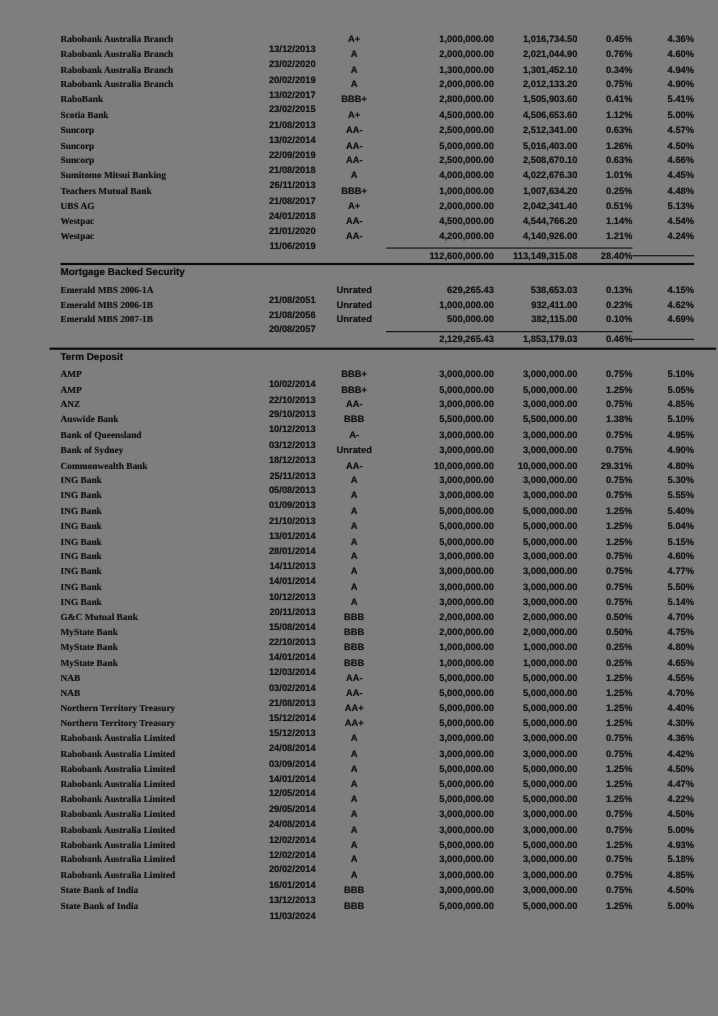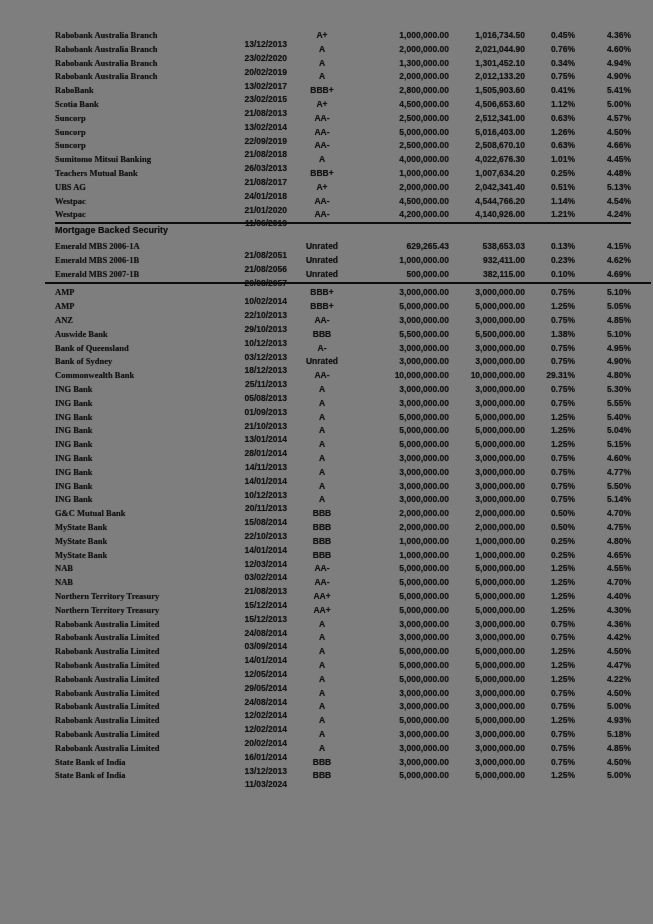--- a/index.html
+++ b/index.html
@@ -126,21 +126,21 @@
         <div class="cell c-name">Suncorp</div>
         <div class="cell c-date">21/08/2018</div>
         <div class="cell c-rating">AA-</div>
         <div class="cell c-face">2,500,000.00</div>
         <div class="cell c-market">2,508,670.10</div>
         <div class="cell c-weight">0.63%</div>
         <div class="cell c-yield">4.66%</div>
       </div>
       <div class="row">
         <div class="cell c-name">Sumitomo Mitsui Banking</div>
-        <div class="cell c-date">26/03/2013</div>
+        <div class="cell c-date">26/11/2013</div>
         <div class="cell c-rating">A</div>
         <div class="cell c-face">4,000,000.00</div>
         <div class="cell c-market">4,022,676.30</div>
         <div class="cell c-weight">1.01%</div>
         <div class="cell c-yield">4.45%</div>
       </div>
       <div class="row">
         <div class="cell c-name">Teachers Mutual Bank</div>
         <div class="cell c-date">21/08/2017</div>
         <div class="cell c-rating">BBB+</div>
@@ -169,20 +169,29 @@
       </div>
       <div class="row">
         <div class="cell c-name">Westpac</div>
         <div class="cell c-date">11/06/2019</div>
         <div class="cell c-rating">AA-</div>
         <div class="cell c-face">4,200,000.00</div>
         <div class="cell c-market">4,140,926.00</div>
         <div class="cell c-weight">1.21%</div>
         <div class="cell c-yield">4.24%</div>
       </div>
+      <div class="row total-row">
+        <div class="cell c-name no-rule"></div>
+        <div class="cell c-date no-rule"></div>
+        <div class="cell c-rating no-rule"></div>
+        <div class="cell c-face">112,600,000.00</div>
+        <div class="cell c-market">113,149,315.08</div>
+        <div class="cell c-weight">28.40%</div>
+        <div class="cell c-yield"></div>
+      </div>
       <div class="rule-full"></div>
     </div>
     <div class="section sec-gap-b">
       <div class="sec-title">Mortgage Backed Security</div>
       <div class="row">
         <div class="cell c-name">Emerald MBS 2006-1A</div>
         <div class="cell c-date">21/08/2051</div>
         <div class="cell c-rating">Unrated</div>
         <div class="cell c-face">629,265.43</div>
         <div class="cell c-market">538,653.03</div>
@@ -200,23 +209,33 @@
       </div>
       <div class="row">
         <div class="cell c-name">Emerald MBS 2007-1B</div>
         <div class="cell c-date">20/08/2057</div>
         <div class="cell c-rating">Unrated</div>
         <div class="cell c-face">500,000.00</div>
         <div class="cell c-market">382,115.00</div>
         <div class="cell c-weight">0.10%</div>
         <div class="cell c-yield">4.69%</div>
       </div>
+      <div class="row total-row">
+        <div class="cell c-name no-rule"></div>
+        <div class="cell c-date no-rule"></div>
+        <div class="cell c-rating no-rule"></div>
+        <div class="cell c-face">2,129,265.43</div>
+        <div class="cell c-market">1,853,179.03</div>
+        <div class="cell c-weight">0.46%</div>
+        <div class="cell c-yield"></div>
+      </div>
       <div class="rule-wide"></div>
     </div>
     <div class="section sec-gap-c">
+      <div class="sec-title">Term Deposit</div>
       <div class="row">
         <div class="cell c-name">AMP</div>
         <div class="cell c-date">10/02/2014</div>
         <div class="cell c-rating">BBB+</div>
         <div class="cell c-face">3,000,000.00</div>
         <div class="cell c-market">3,000,000.00</div>
         <div class="cell c-weight">0.75%</div>
         <div class="cell c-yield">5.10%</div>
       </div>
       <div class="row">

